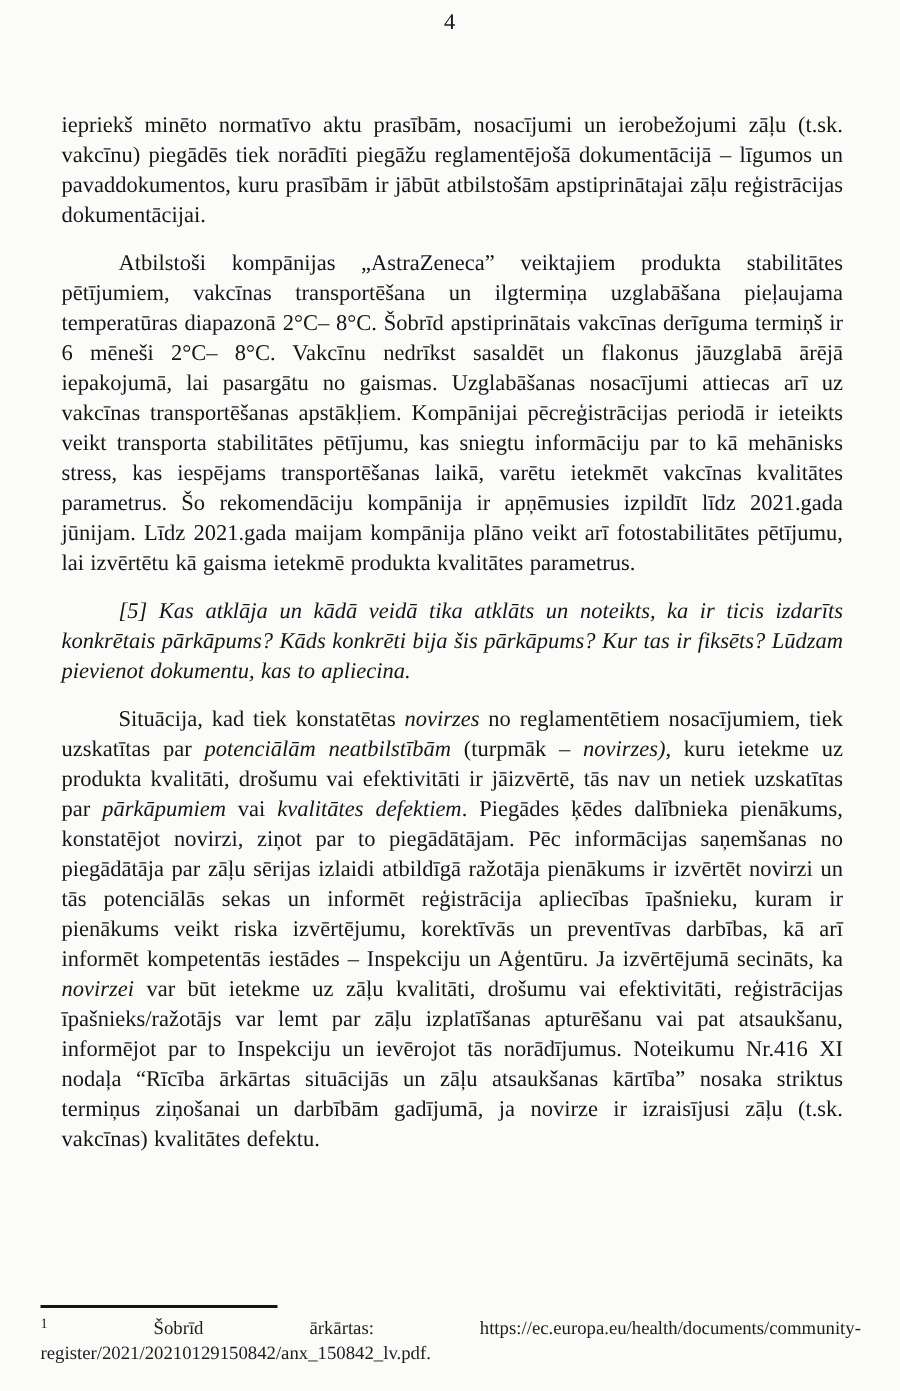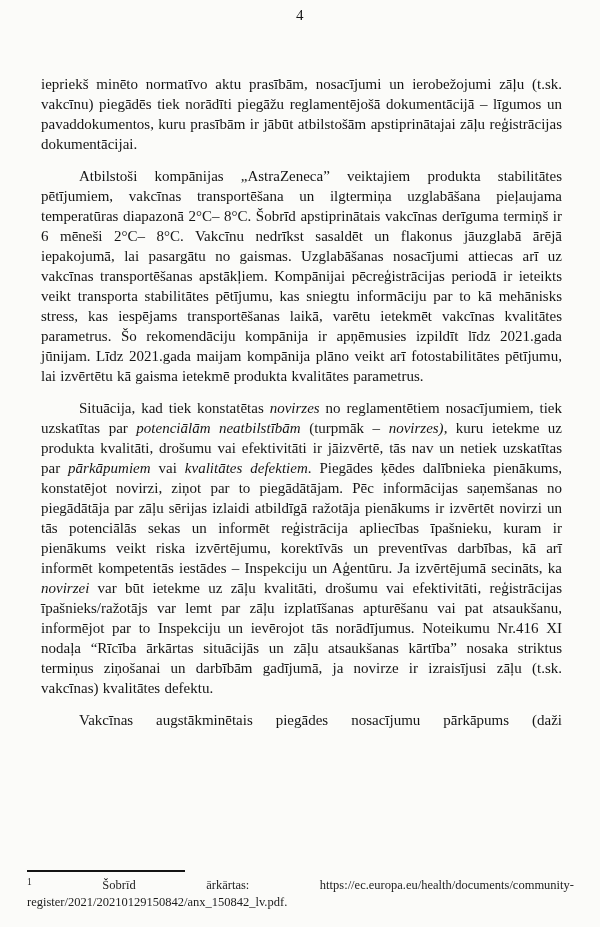--- a/index.html
+++ b/index.html
@@ -72,22 +72,22 @@
   .fn-line2 { text-align: left; }
 </style>
 </head>
 <body>
 
 <div class="page-number">4</div>
 
 <div class="doc-body">
     <p class="para"><span>iepriekš minēto normatīvo aktu prasībām, nosacījumi un ierobežojumi zāļu (t.sk. vakcīnu) piegādēs tiek norādīti piegāžu reglamentējošā dokumentācijā – līgumos un pavaddokumentos, kuru prasībām ir jābūt atbilstošām apstiprinātajai zāļu reģistrācijas dokumentācijai.</span></p>
     <p class="para indent"><span>Atbilstoši kompānijas „AstraZeneca” veiktajiem produkta stabilitātes pētījumiem, vakcīnas transportēšana un ilgtermiņa uzglabāšana pieļaujama temperatūras diapazonā 2°C– 8°C. Šobrīd apstiprinātais vakcīnas derīguma termiņš ir 6 mēneši 2°C– 8°C. Vakcīnu nedrīkst sasaldēt un flakonus jāuzglabā ārējā iepakojumā, lai pasargātu no gaismas. Uzglabāšanas nosacījumi attiecas arī uz vakcīnas transportēšanas apstākļiem. Kompānijai pēcreģistrācijas periodā ir ieteikts veikt transporta stabilitātes pētījumu, kas sniegtu informāciju par to kā mehānisks stress, kas iespējams transportēšanas laikā, varētu ietekmēt vakcīnas kvalitātes parametrus. Šo rekomendāciju kompānija ir apņēmusies izpildīt līdz 2021.gada jūnijam. Līdz 2021.gada maijam kompānija plāno veikt arī fotostabilitātes pētījumu, lai izvērtētu kā gaisma ietekmē produkta kvalitātes parametrus.</span></p>
+    <p class="para indent italic"><span>[5] Kas atklāja un kādā veidā tika atklāts un noteikts, ka ir ticis izdarīts konkrētais pārkāpums? Kāds konkrēti bija šis pārkāpums? Kur tas ir fiksēts? Lūdzam pievienot dokumentu, kas to apliecina.</span></p>
     <p class="para indent"><span>Situācija, kad tiek konstatētas </span><span style="font-style: italic;">novirzes</span><span> no reglamentētiem nosacījumiem, tiek uzskatītas par </span><span style="font-style: italic;">potenciālām neatbilstībām</span><span> (turpmāk – </span><span style="font-style: italic;">novirzes)</span><span>, kuru ietekme uz produkta kvalitāti, drošumu vai efektivitāti ir jāizvērtē, tās nav un netiek uzskatītas par </span><span style="font-style: italic;">pārkāpumiem</span><span> vai </span><span style="font-style: italic;">kvalitātes defektiem</span><span>. Piegādes ķēdes dalībnieka pienākums, konstatējot novirzi, ziņot par to piegādātājam. Pēc informācijas saņemšanas no piegādātāja par zāļu sērijas izlaidi atbildīgā ražotāja pienākums ir izvērtēt novirzi un tās potenciālās sekas un informēt reģistrācija apliecības īpašnieku, kuram ir pienākums veikt riska izvērtējumu, korektīvās un preventīvas darbības, kā arī informēt kompetentās iestādes – Inspekciju un Aģentūru. Ja izvērtējumā secināts, ka </span><span style="font-style: italic;">novirzei</span><span> var būt ietekme uz zāļu kvalitāti, drošumu vai efektivitāti, reģistrācijas īpašnieks/ražotājs var lemt par zāļu izplatīšanas apturēšanu vai pat atsaukšanu, informējot par to Inspekciju un ievērojot tās norādījumus. Noteikumu Nr.416 XI nodaļa “Rīcība ārkārtas situācijās un zāļu atsaukšanas kārtība” nosaka striktus termiņus ziņošanai un darbībām gadījumā, ja novirze ir izraisījusi zāļu (t.sk. vakcīnas) kvalitātes defektu.</span></p>
-    <p class="para indent spread"><span>Vakcīnas augstākminētais piegādes nosacījumu pārkāpums (daži</span></p>
   </div>
 
 <div class="footnote">
   <div class="footnote-rule"></div>
   <div class="fn-line1">
     <span class="fn-marker">1</span>
     <span>Šobrīd</span>
     <span>ārkārtas:</span>
     <span>https://ec.europa.eu/health/documents/community-</span>
   </div>

